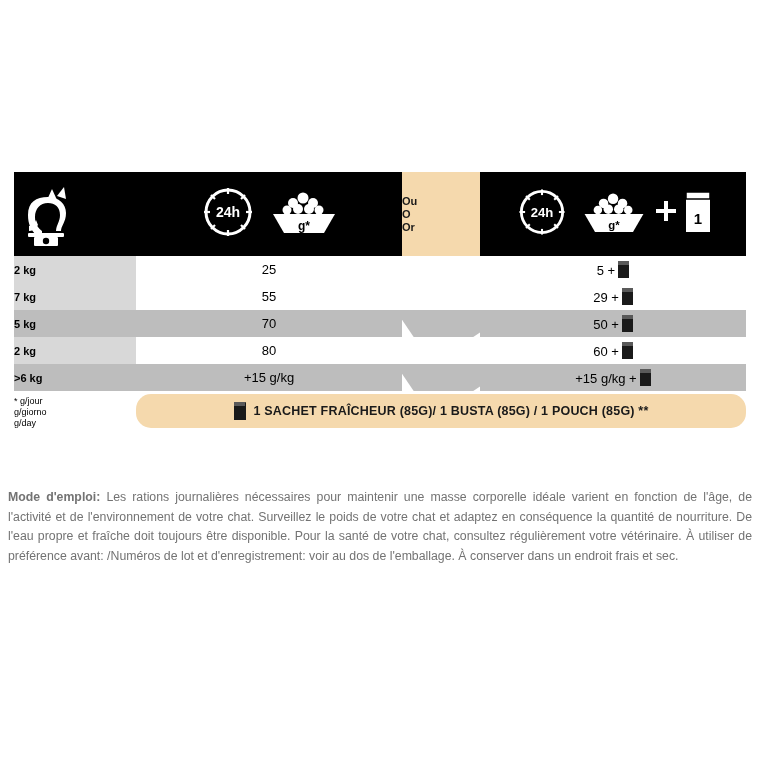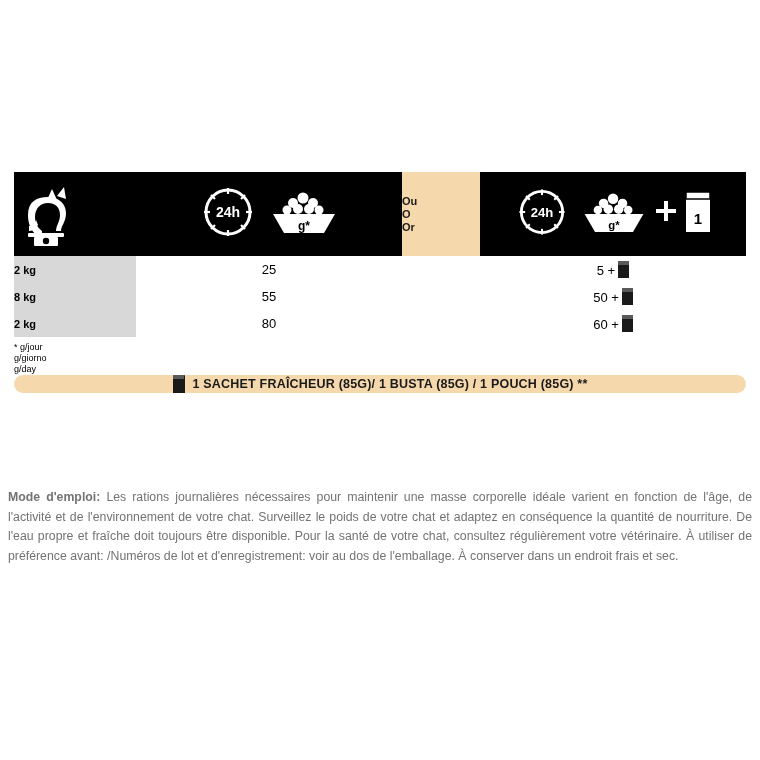--- a/index.html
+++ b/index.html
@@ -134,21 +134,20 @@
     top: 0; left: 0;
     width: 11px; height: 4px;
     background: #5a5a5a;
   }
 
   
   .note-row {
     display: flex;
     width: 732px;
     margin-top: 3px;
-    flex-direction: column;
   }
   .note-left {
     width: 122px;
     font-size: 9px;
     line-height: 11px;
     color: #000;
     padding-top: 2px;
   }
   .note-bar {
     flex: 1;
@@ -311,38 +310,54 @@
         <td class="wt-cell">2 kg</td>
         <td class="val-cell">25</td>
         <td class="or-cell">
             <div class="or-plain"></div>
           </td>
         <td class="val-cell"><span>5 +</span><span class="pouch"></span></td>
       </tr>
 
 
       <tr class="row-light">
-        <td class="wt-cell">8 kg</td>
+        <td class="wt-cell">7 kg</td>
         <td class="val-cell">55</td>
         <td class="or-cell">
             <div class="or-plain"></div>
           </td>
+        <td class="val-cell"><span>29 +</span><span class="pouch"></span></td>
+      </tr>
+
+      <tr class="row-dark">
+        <td class="wt-cell">5 kg</td>
+        <td class="val-cell">70</td>
+        <td class="or-cell">
+            <div class="or-slash"></div>
+          </td>
         <td class="val-cell"><span>50 +</span><span class="pouch"></span></td>
       </tr>
-
 
       <tr class="row-light">
         <td class="wt-cell">2 kg</td>
         <td class="val-cell">80</td>
         <td class="or-cell">
             <div class="or-plain"></div>
           </td>
         <td class="val-cell"><span>60 +</span><span class="pouch"></span></td>
       </tr>
 
+      <tr class="row-dark">
+        <td class="wt-cell">&gt;6 kg</td>
+        <td class="val-cell">+15 g/kg</td>
+        <td class="or-cell">
+            <div class="or-slash"></div>
+          </td>
+        <td class="val-cell"><span>+15 g/kg +</span><span class="pouch"></span></td>
+      </tr>
     </tbody>
   </table>
 
   <div class="note-row">
     <div class="note-left">
       <div>* g/jour</div>
       <div>g/giorno</div>
       <div>g/day</div>
     </div>
     <div class="note-bar">

